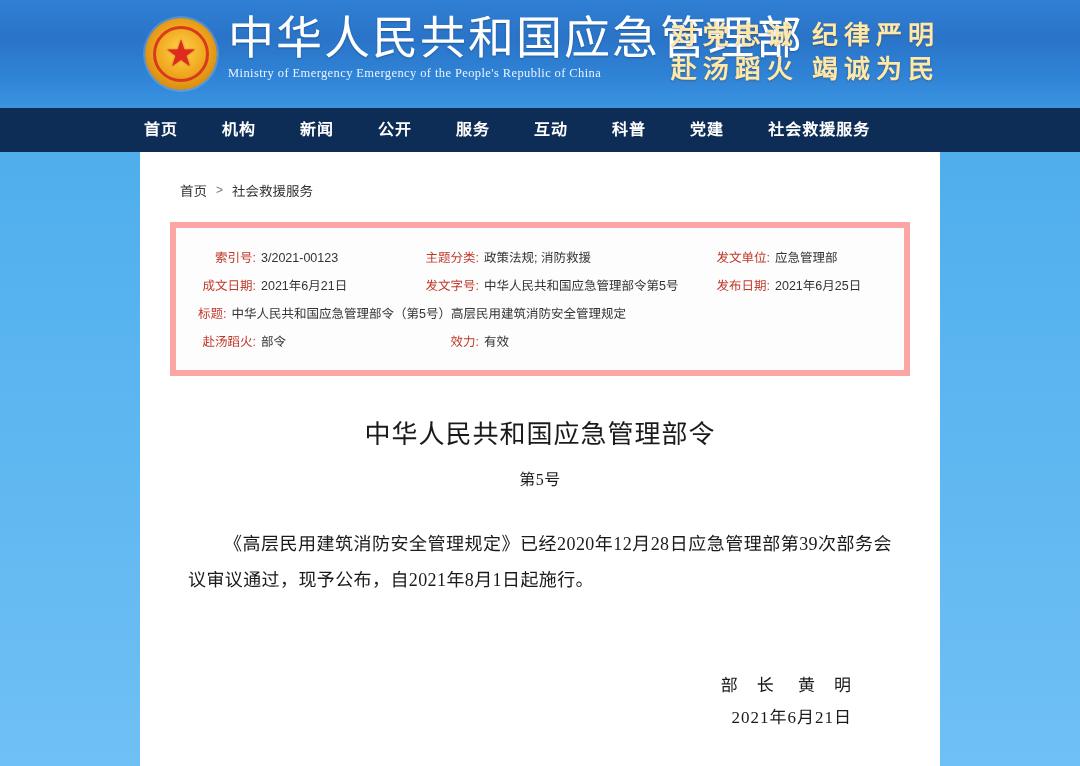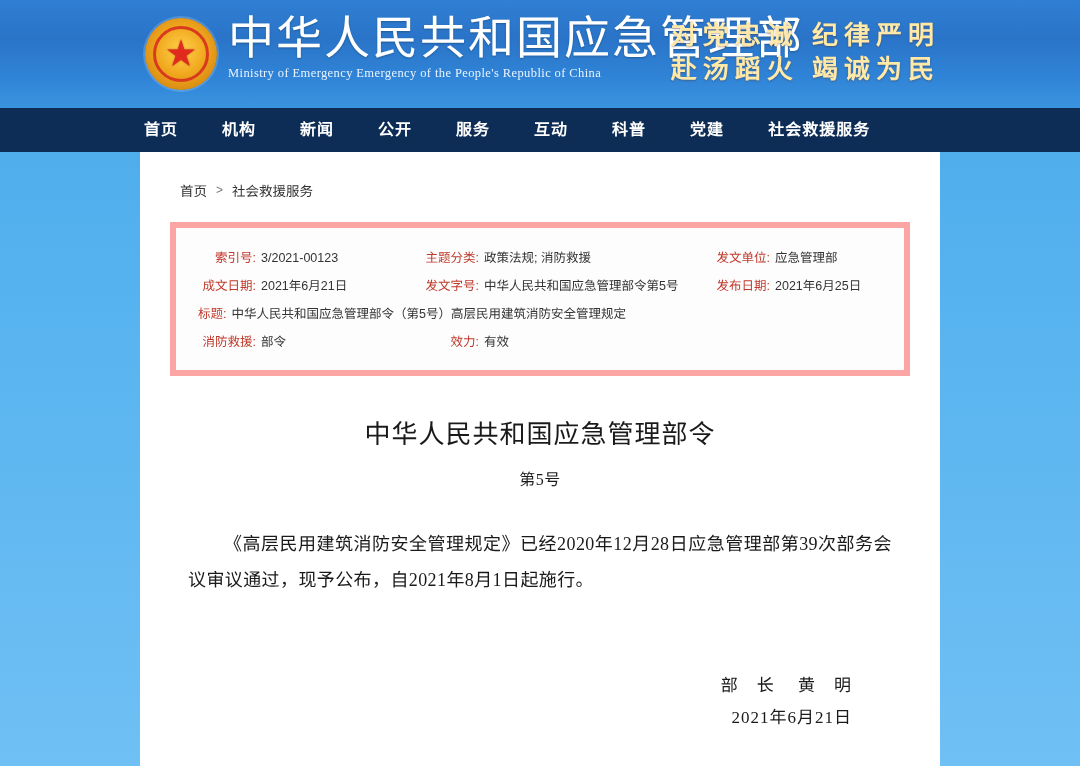--- a/index.html
+++ b/index.html
@@ -286,21 +286,21 @@
 
     <div class="meta-row full">
       <div class="meta-cell c1">
         <span class="k">标题:</span>
         <span class="v">中华人民共和国应急管理部令（第5号）高层民用建筑消防安全管理规定</span>
       </div>
     </div>
 
     <div class="meta-row">
       <div class="meta-cell c1">
-        <span class="k">消防救援:</span>
+        <span class="k">赴汤蹈火:</span>
         <span class="v">部令</span>
       </div>
       <div class="meta-cell c2">
         <span class="k">效力:</span>
         <span class="v">有效</span>
       </div>
       <div class="meta-cell c3"></div>
     </div>
   </div>
 

